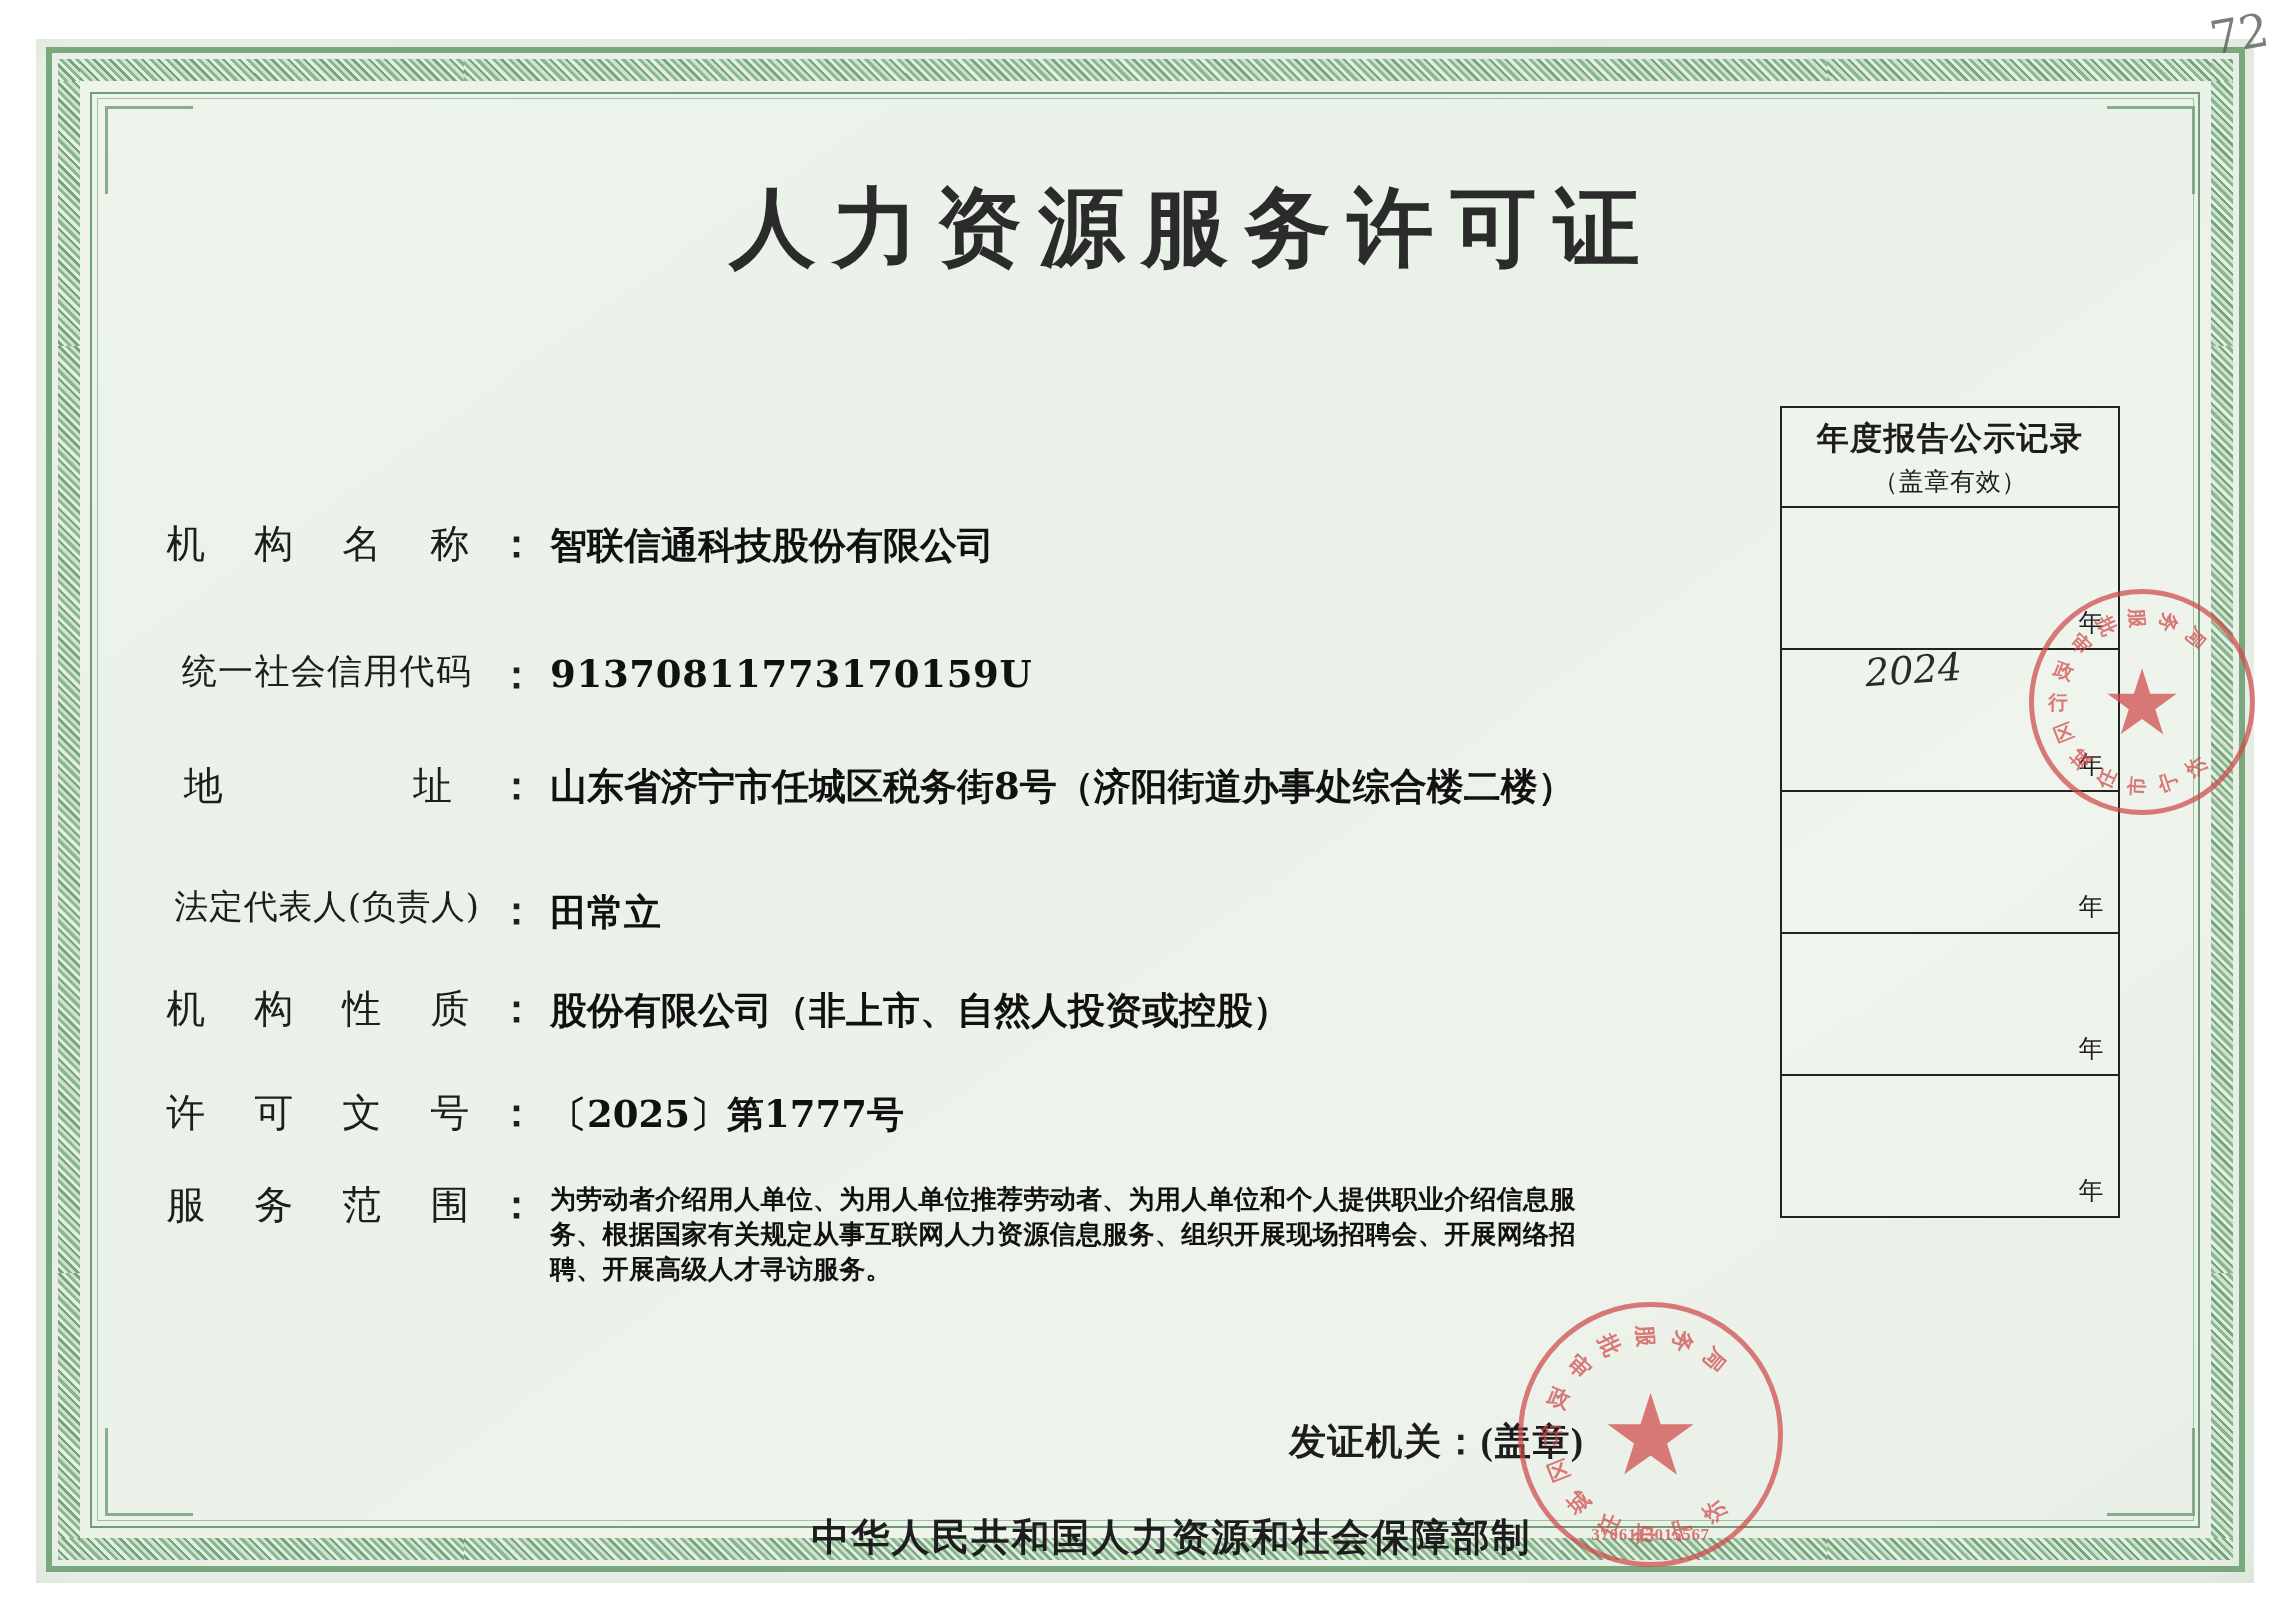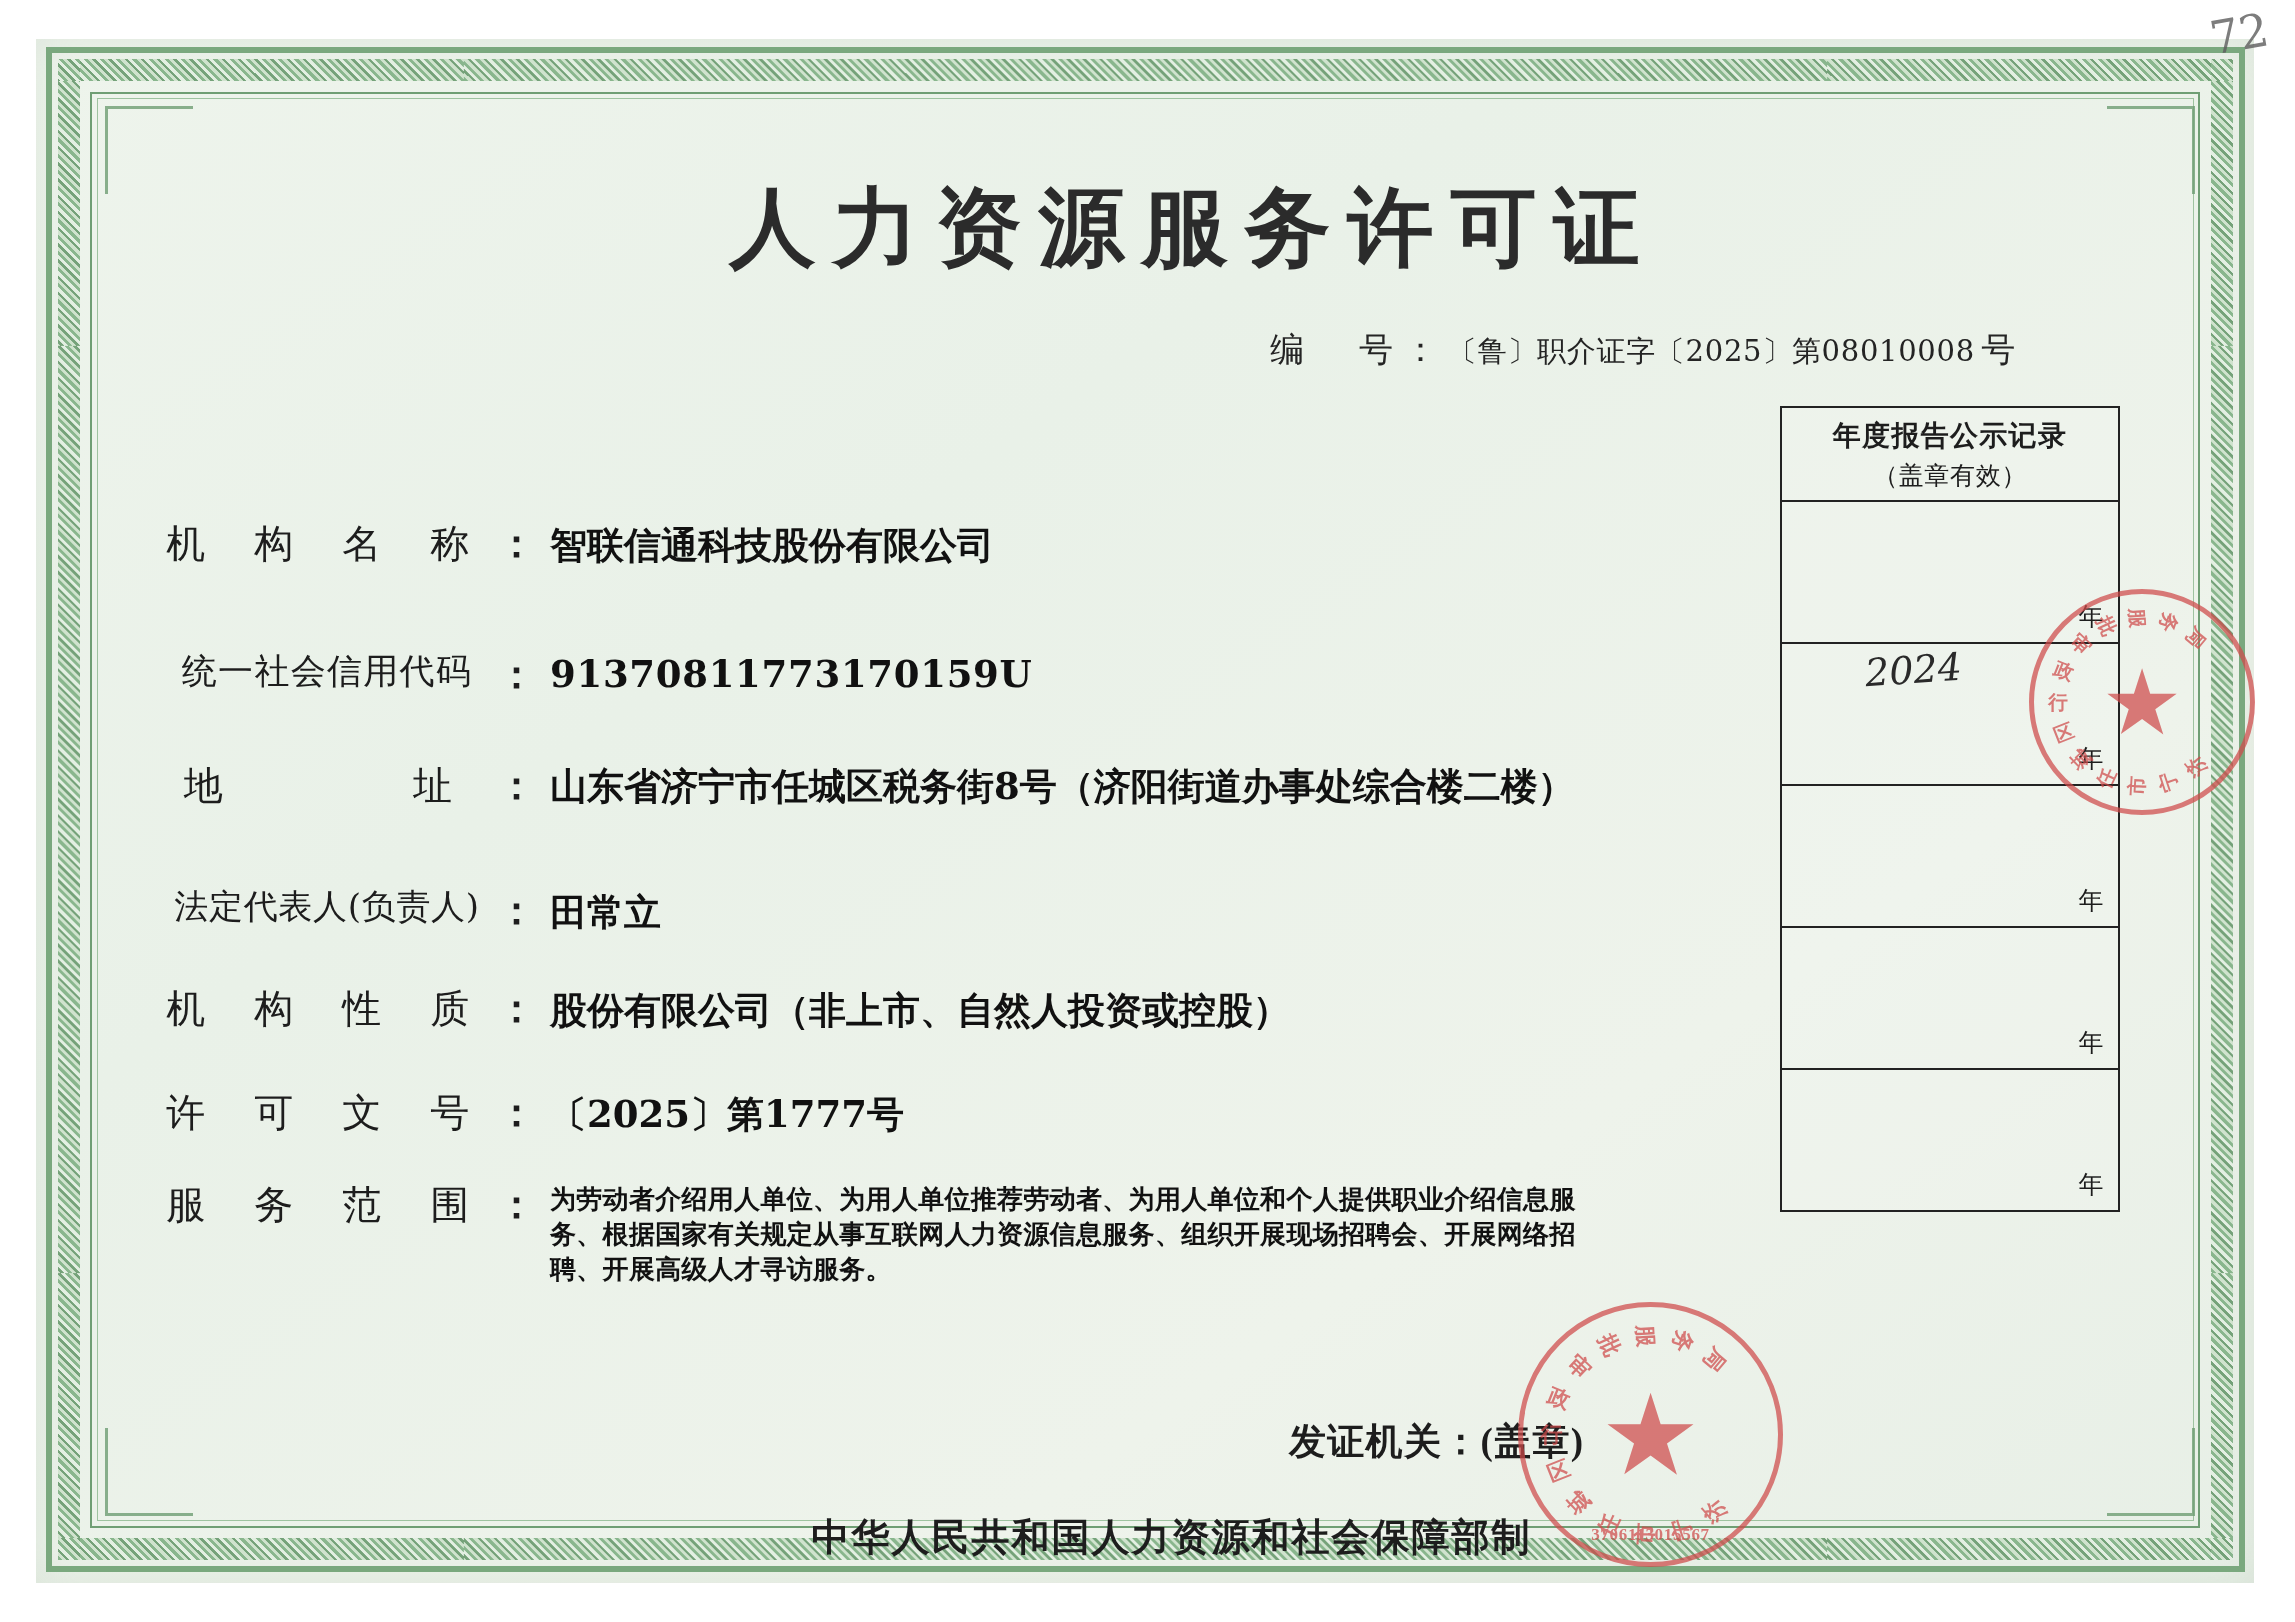--- a/index.html
+++ b/index.html
@@ -231,21 +231,21 @@
     border: 2px solid #222;
     box-sizing: border-box;
     background: rgba(255,255,255,.10);
   }
   .annual-head {
     border-bottom: 2px solid #222;
     text-align: center;
     padding: 9.2px 0 7.9px 0;
   }
   .annual-head .t1 {
-    font-size: 28px; font-weight: 700; color: #1d1d1d; letter-spacing: 1.3px;
+    font-size: 32px; font-weight: 700; color: #1d1d1d; letter-spacing: 1.3px;
     display: block;
   }
   .annual-head .t2 {
     font-size: 25px; color: #1d1d1d; letter-spacing: 0.7px; display: block; margin-top: 3.9px;
   }
   .annual-row {
     height: 140px;
     border-bottom: 2px solid #222;
     position: relative;
   }
@@ -344,23 +344,20 @@
   <div class="corner tr"></div>
   <div class="corner bl"></div>
   <div class="corner br"></div>
 
   <div class="pencil-mark">72</div>
 
   <div class="content">
 
     <div class="title">人力资源服务许可证</div>
 
-    <div class="serial-line">
-      <span class="lbl">编　号</span><span class="lbl">：</span><span class="num">〔鲁〕职介证字〔2025〕第08010008</span><span class="tail">号</span>
-    </div>
 
     <div class="field" id="row-name">
       <span class="label sp4">机 构 名 称</span>
       <span class="colon">：</span>
       <span class="value">智联信通科技股份有限公司</span>
     </div>
 
     <div class="field" id="row-credit">
       <span class="label sp0">统一社会信用代码</span>
       <span class="colon">：</span>

